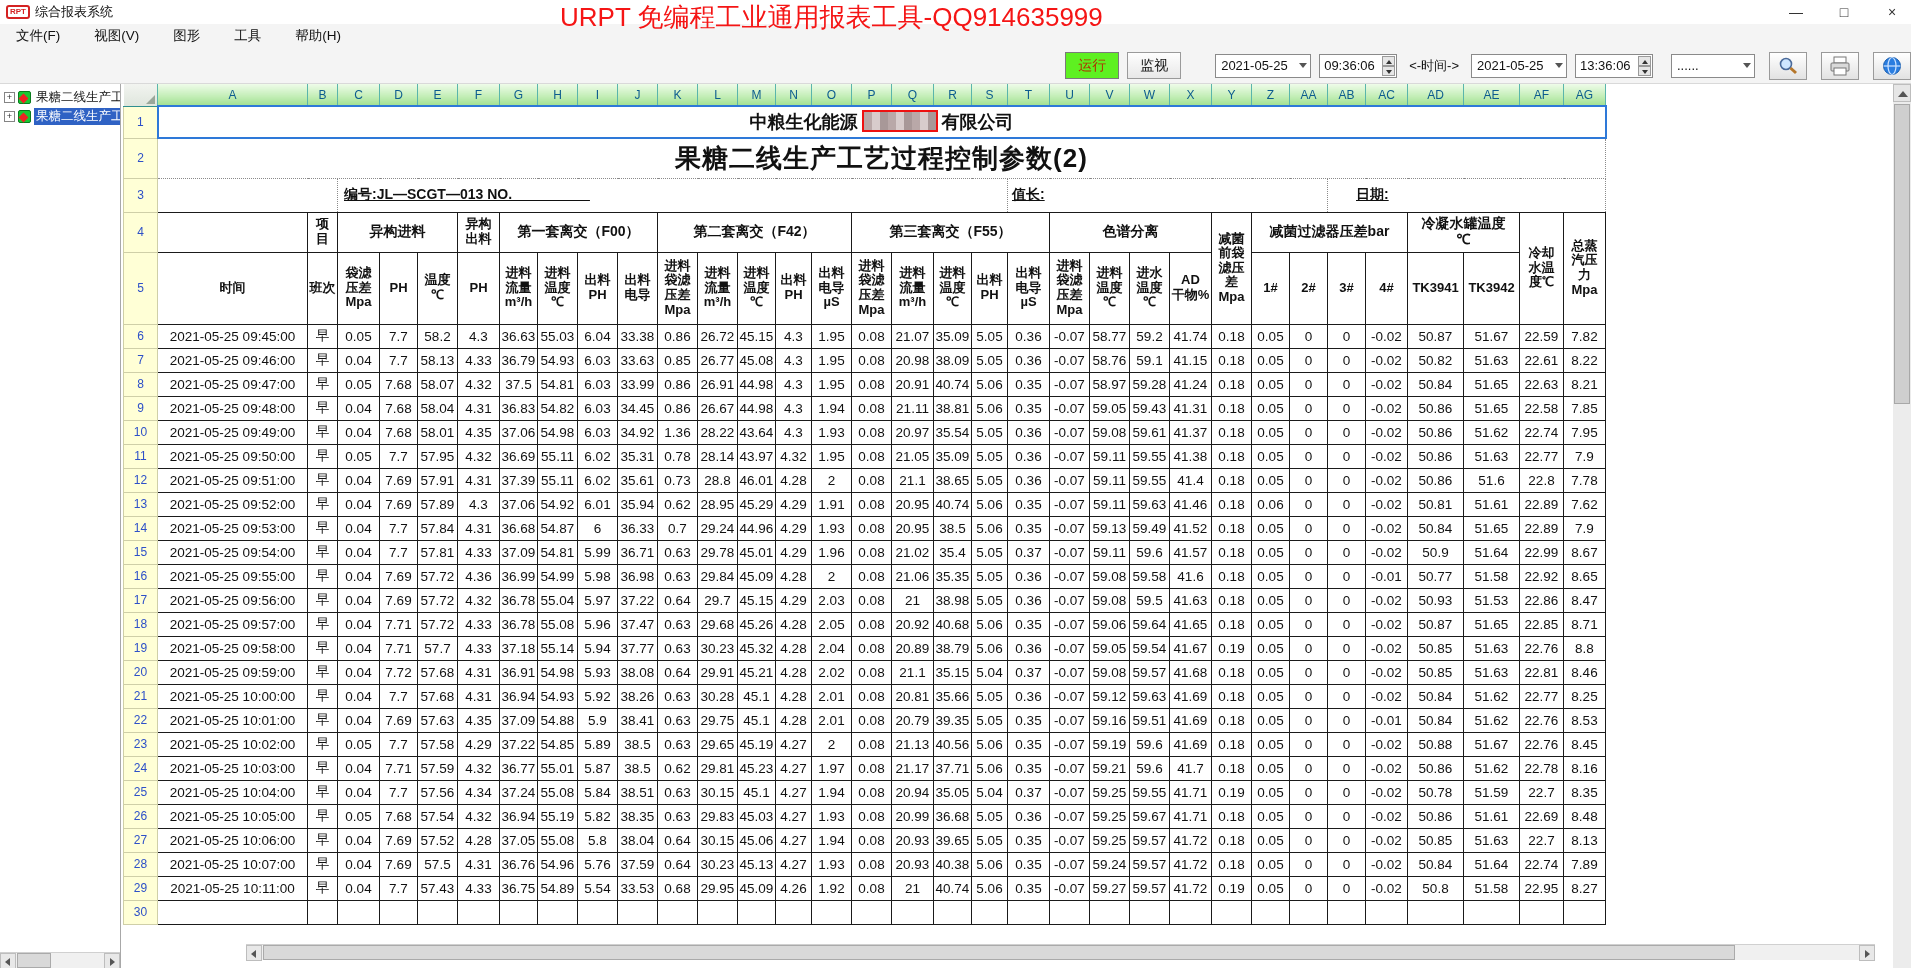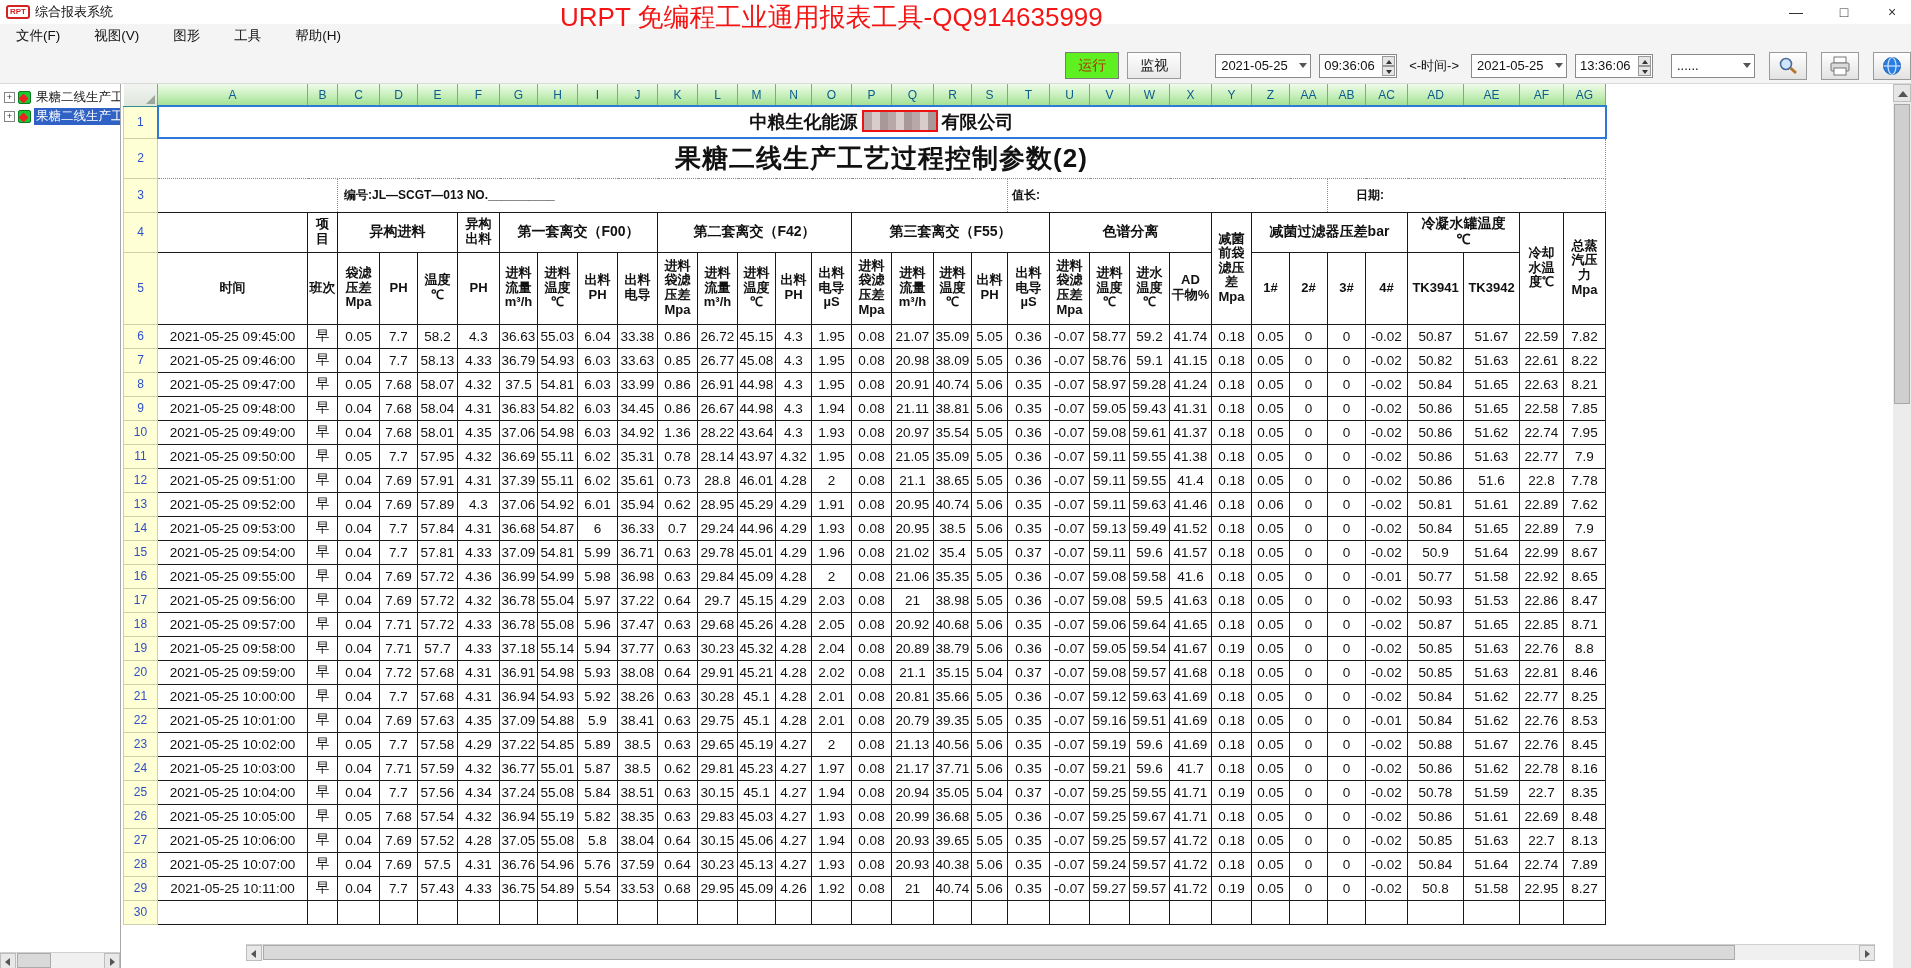--- a/index.html
+++ b/index.html
@@ -63,21 +63,21 @@
   table.sheet { border-collapse:collapse; table-layout:fixed; background:#fff; }
   .sheet th, .sheet td { overflow:hidden; }
   .colhead { height:22px; background:linear-gradient(180deg,#eefbe9,#c6efba 55%,#a3e193); border-right:1px solid #5ab5ab; border-bottom:1px solid #2f8f8f; color:#0c5c8e; font:12px "Liberation Sans",sans-serif; text-align:center; font-weight:normal; }
   .corner { background:linear-gradient(180deg,#f2f4f0,#dfe6dd); border-right:1px solid #5ab5ab; border-bottom:1px solid #2f8f8f; position:relative; }
   .corner::after { content:""; position:absolute; right:2px; bottom:2px; border-left:9px solid transparent; border-bottom:9px solid #9aa79a; }
   .rowhead { background:#ffffd6; color:#2d50c8; font:12px "Liberation Sans",sans-serif; font-weight:normal; border:1px solid #cfcfa8; text-align:center; }
   .softrow td { border:1px dotted #8a8a8a; }
   .hardrow td { border:1px solid #1a1a1a; }
   .cell-r1 { border:2px solid #2e79d8 !important; font-weight:bold; font-size:18px; text-align:center; vertical-align:middle; }
   .cell-r2 { font-weight:bold; font-size:26px; text-align:center; vertical-align:middle; letter-spacing:1px; }
-  .cell-r3 { font-weight:bold; font-size:12px; text-align:left; vertical-align:middle; white-space:nowrap; }
+  .cell-r3 { font-weight:bold; font-size:14px; text-align:left; vertical-align:middle; white-space:nowrap;text-decoration:underline; }
   .hcell { font-weight:bold; font-size:13px; text-align:center; white-space:pre-line; line-height:1.12; vertical-align:middle; padding:1px 0; }
   .gcell { font-size:14px; }
   .dcell { font-size:13.5px; text-align:center; white-space:nowrap; vertical-align:middle; }
   .redact { display:inline-block; width:76px; height:22px; border:2px solid #ee1111; vertical-align:-4px; margin:0 4px;
             background:repeating-linear-gradient(90deg,#b9a8a8 0 8px,#d8cccc 8px 16px,#a89898 16px 24px),
                        repeating-linear-gradient(0deg,rgba(255,255,255,.35) 0 6px,rgba(120,110,110,.35) 6px 12px); }
 </style>
 </head>
 <body>
 

